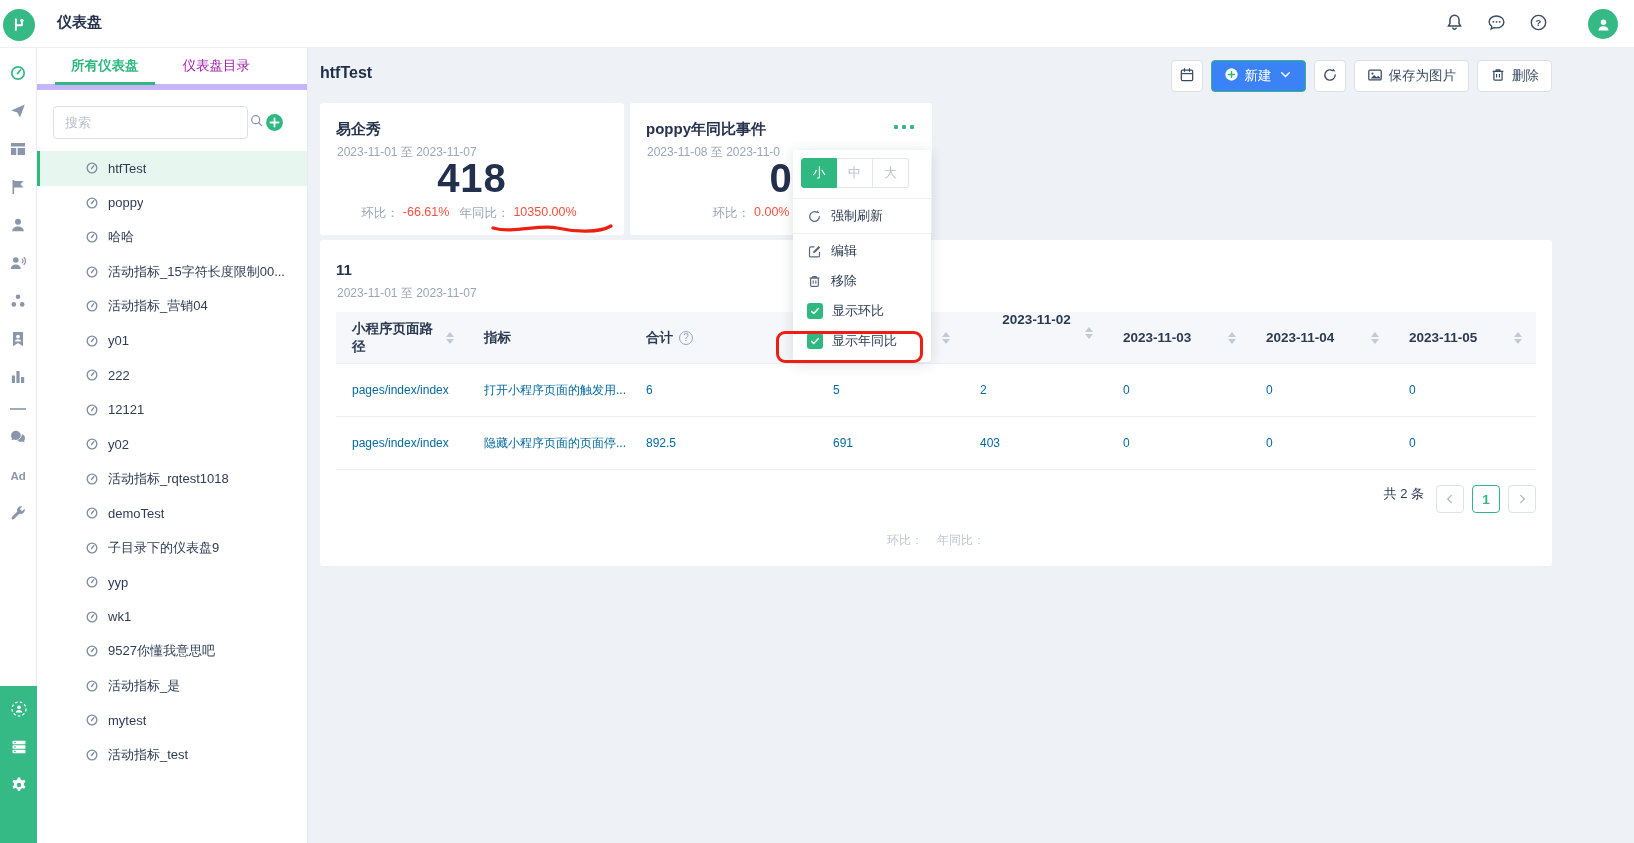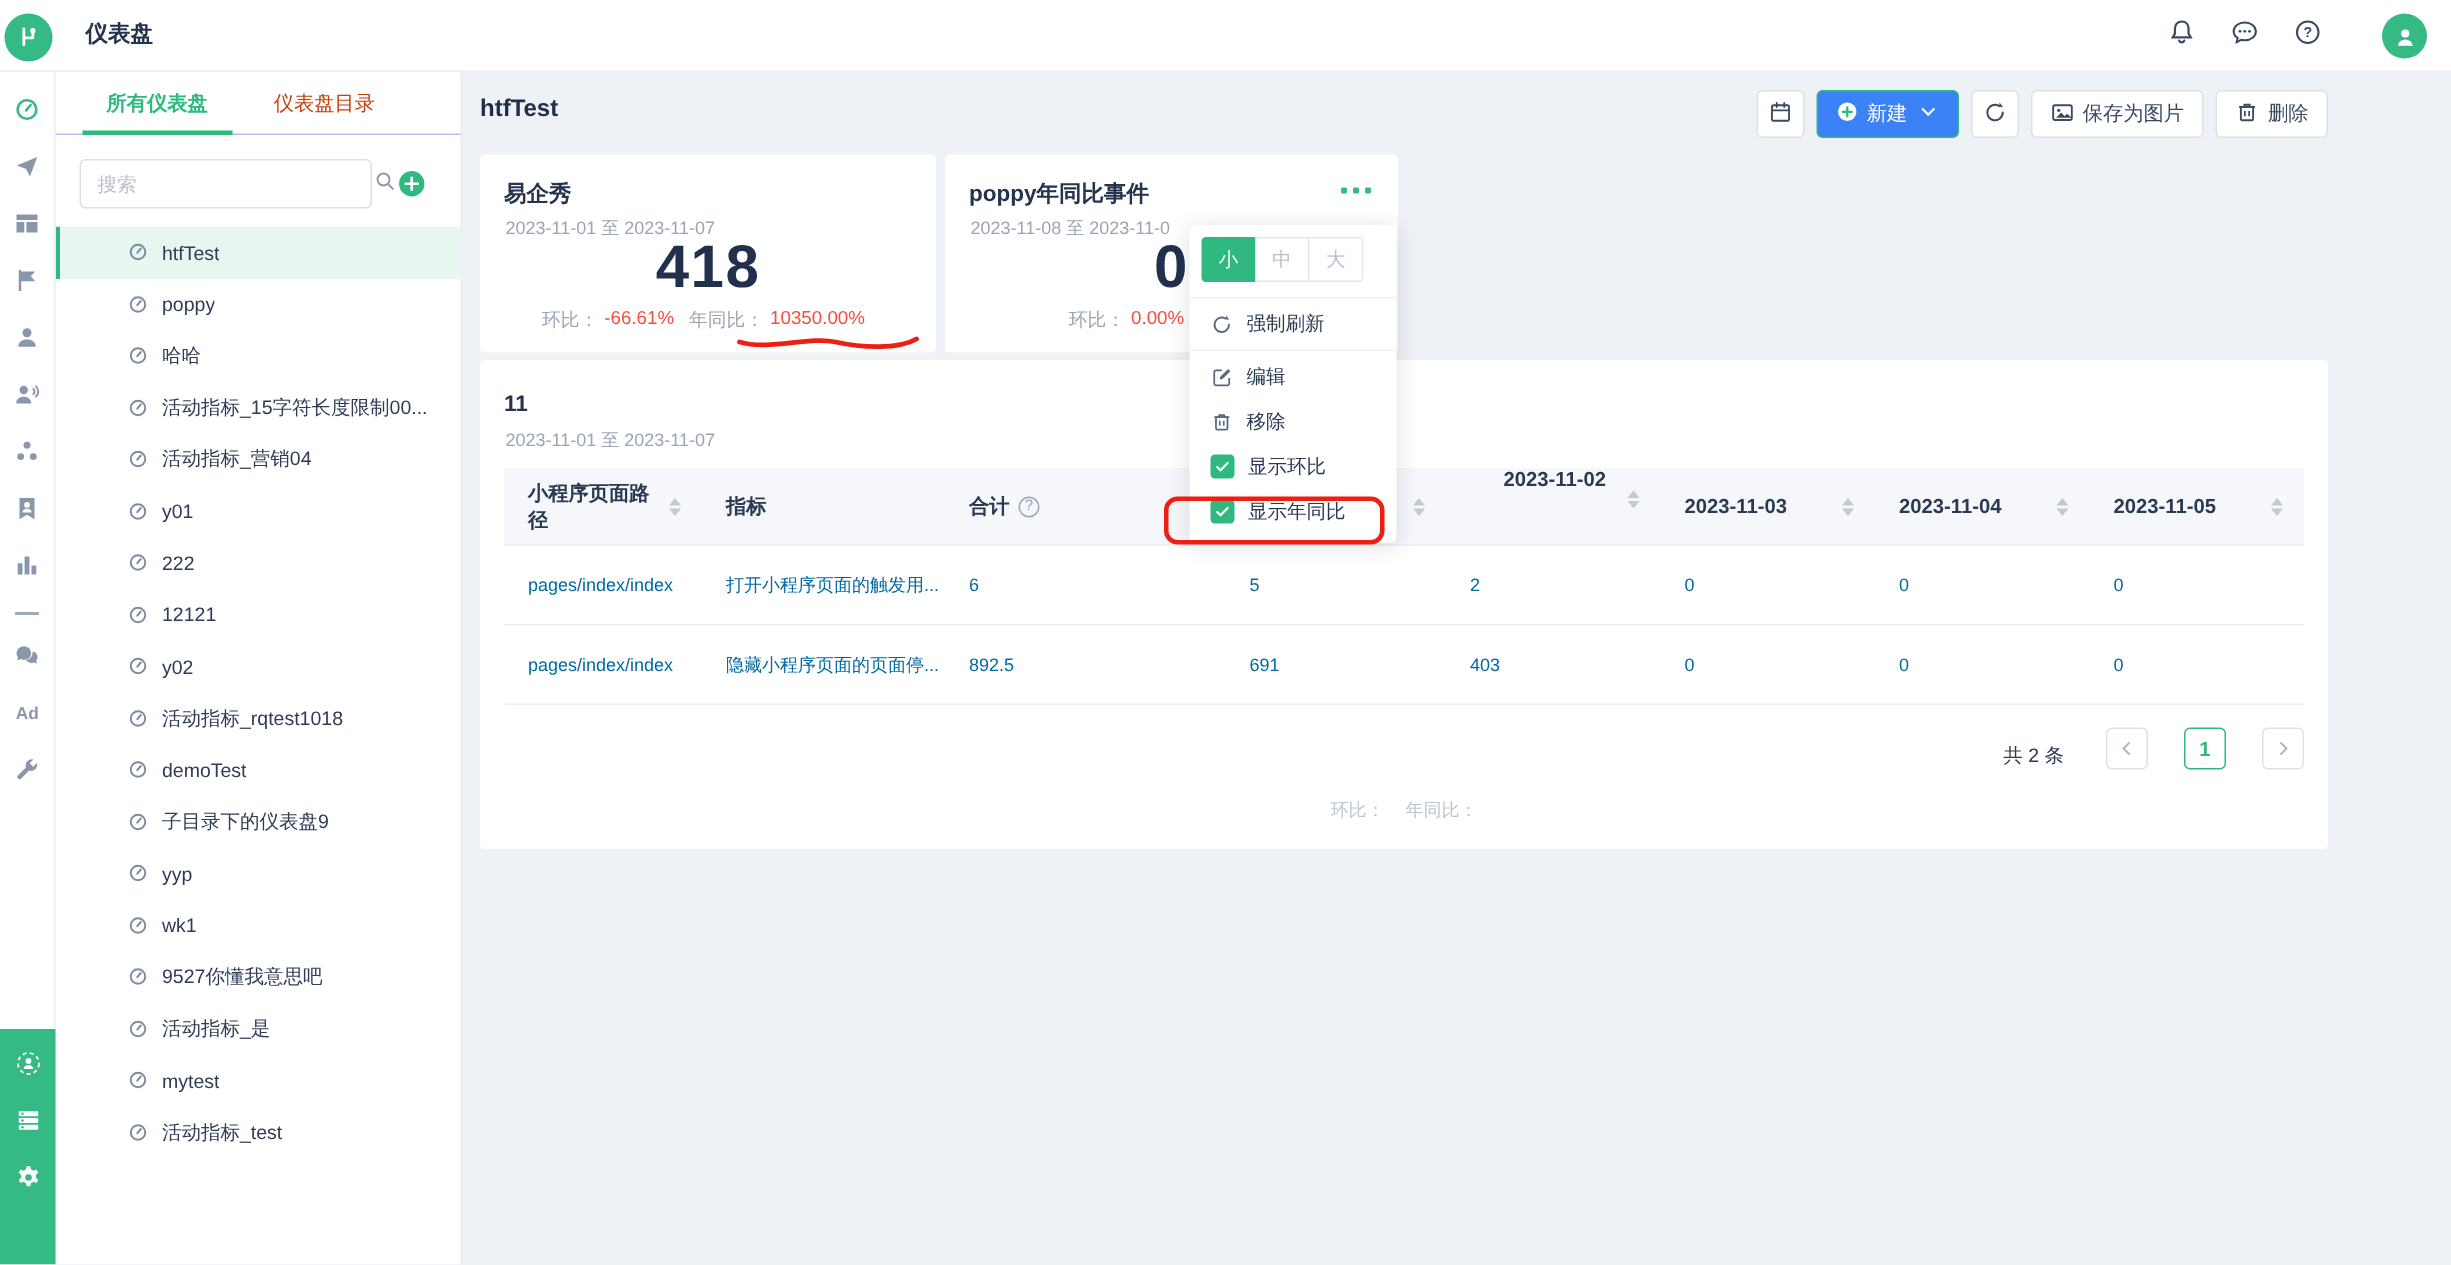--- a/index.html
+++ b/index.html
@@ -22,22 +22,22 @@
   .rail-top { padding-top:8px; display:flex; flex-direction:column; align-items:center; }
   .rail-item { width:37px; height:38px; display:flex; align-items:center; justify-content:center; color:#8a97aa; cursor:pointer; }
   .rail-item.active { color:#35ba85; }
   .rail-item .ic svg { width:18px; height:18px; }
   .rail-divider { width:16px; height:0; border-top:2px solid #8a97aa; margin:10px 0; opacity:.8; }
   .rail-bottom { position:absolute; left:0; bottom:0; width:37px; height:157px; background:#35ba85; padding-top:6px; display:flex; flex-direction:column; align-items:center; }
   .rail-bottom .rail-item { color:#fff; }
 
   
   .sidebar { position:absolute; left:37px; top:48px; width:271px; bottom:0; background:#fff; border-right:1px solid #e8ebf0; z-index:10; }
-  .side-tabs { height:42px; display:flex; align-items:stretch; border-bottom:1px solid #c4b5fd; padding-left:18px; }
-  .side-tab { position:relative; display:flex; align-items:center; padding:0 16px; font-size:13.5px; color:#c2410c; cursor:pointer; margin-right:12px; }
+  .side-tabs { height:42px; display:flex; align-items:stretch; border-bottom:6px solid #c4b5fd; padding-left:18px; }
+  .side-tab { position:relative; display:flex; align-items:center; padding:0 16px; font-size:13.5px; color:#a21caf; cursor:pointer; margin-right:12px; }
   .side-tab.active { color:#2fb980; font-weight:bold; }
   .side-tab.active::after { content:""; position:absolute; left:0; right:0; bottom:-1px; height:3px; background:#2fb980; }
   .search-row { position:absolute; left:0; top:58px; width:271px; height:34px; }
   .search-box { position:absolute; left:16px; top:0; width:195px; height:33px; border:1px solid #dcdfe6; border-radius:4px; background:#fff; display:flex; align-items:center; }
   .search-box input { flex:1; border:0; outline:none; padding:0 8px 0 11px; font-size:13px; color:#2b3a52; font-family:inherit; background:transparent; }
   .search-box input::placeholder { color:#b9c0cc; }
   .search-box .ic { padding-right:9px; color:#8a97aa; }
   .search-box .ic svg { width:15px; height:15px; }
   .add-btn { position:absolute; left:228px; top:7px; width:19px; height:19px; cursor:pointer; }
   .add-btn svg { width:19px; height:19px; }
@@ -94,21 +94,21 @@
   .panel-range { position:absolute; left:17px; top:45px; font-size:12px; color:#9aa6b5; }
   .tbl { position:absolute; left:16px; top:72px; width:1200px; }
   .thead { display:flex; background:#f5f7fa; border-bottom:1px solid #ebeef5; height:52px; }
   .th { display:flex; align-items:center; padding:0 14px 0 16px; font-size:13.5px; font-weight:bold; color:#2b3a52; }
   .sort { display:flex; flex-direction:column; gap:2px; margin-left:auto; cursor:pointer; }
   .sort i.up { width:0; height:0; border-left:4px solid transparent; border-right:4px solid transparent; border-bottom:5px solid #c3c9d4; }
   .sort i.dn { width:0; height:0; border-left:4px solid transparent; border-right:4px solid transparent; border-top:5px solid #c3c9d4; }
   .info { width:14px; height:14px; border:1px solid #9aa6b5; border-radius:50%; color:#9aa6b5; font-size:10px; display:flex; align-items:center; justify-content:center; margin-left:6px; font-weight:normal; }
   .tr { display:flex; height:53px; border-bottom:1px solid #ebeef5; }
   .td { display:flex; align-items:center; padding:0 14px 0 16px; font-size:12px; color:#0369a1; white-space:nowrap; overflow:hidden; }
-  .pager { position:absolute; right:16px; top:245px; display:flex; align-items:flex-end; gap:24px; }
+  .pager { position:absolute; right:16px; top:245px; display:flex; align-items:flex-start; gap:8px; }
   .pager .total { font-size:13px; color:#2b3a52; margin-right:4px; }
   .pbtn { width:28px; height:28px; border:1px solid #dde1e8; border-radius:4px; background:#fff; display:flex; align-items:center; justify-content:center; color:#aab3c0; cursor:pointer; }
   .pbtn svg { width:12px; height:12px; }
   .pbtn.page { border-color:#2fb980; color:#2fb980; font-size:13.5px; font-weight:bold; }
   .legend { position:absolute; left:0; right:0; top:292px; display:flex; justify-content:center; gap:14px; font-size:12px; color:#bcc5d1; }
 </style>
 </head>
 <body>
 
 <div id="app">

